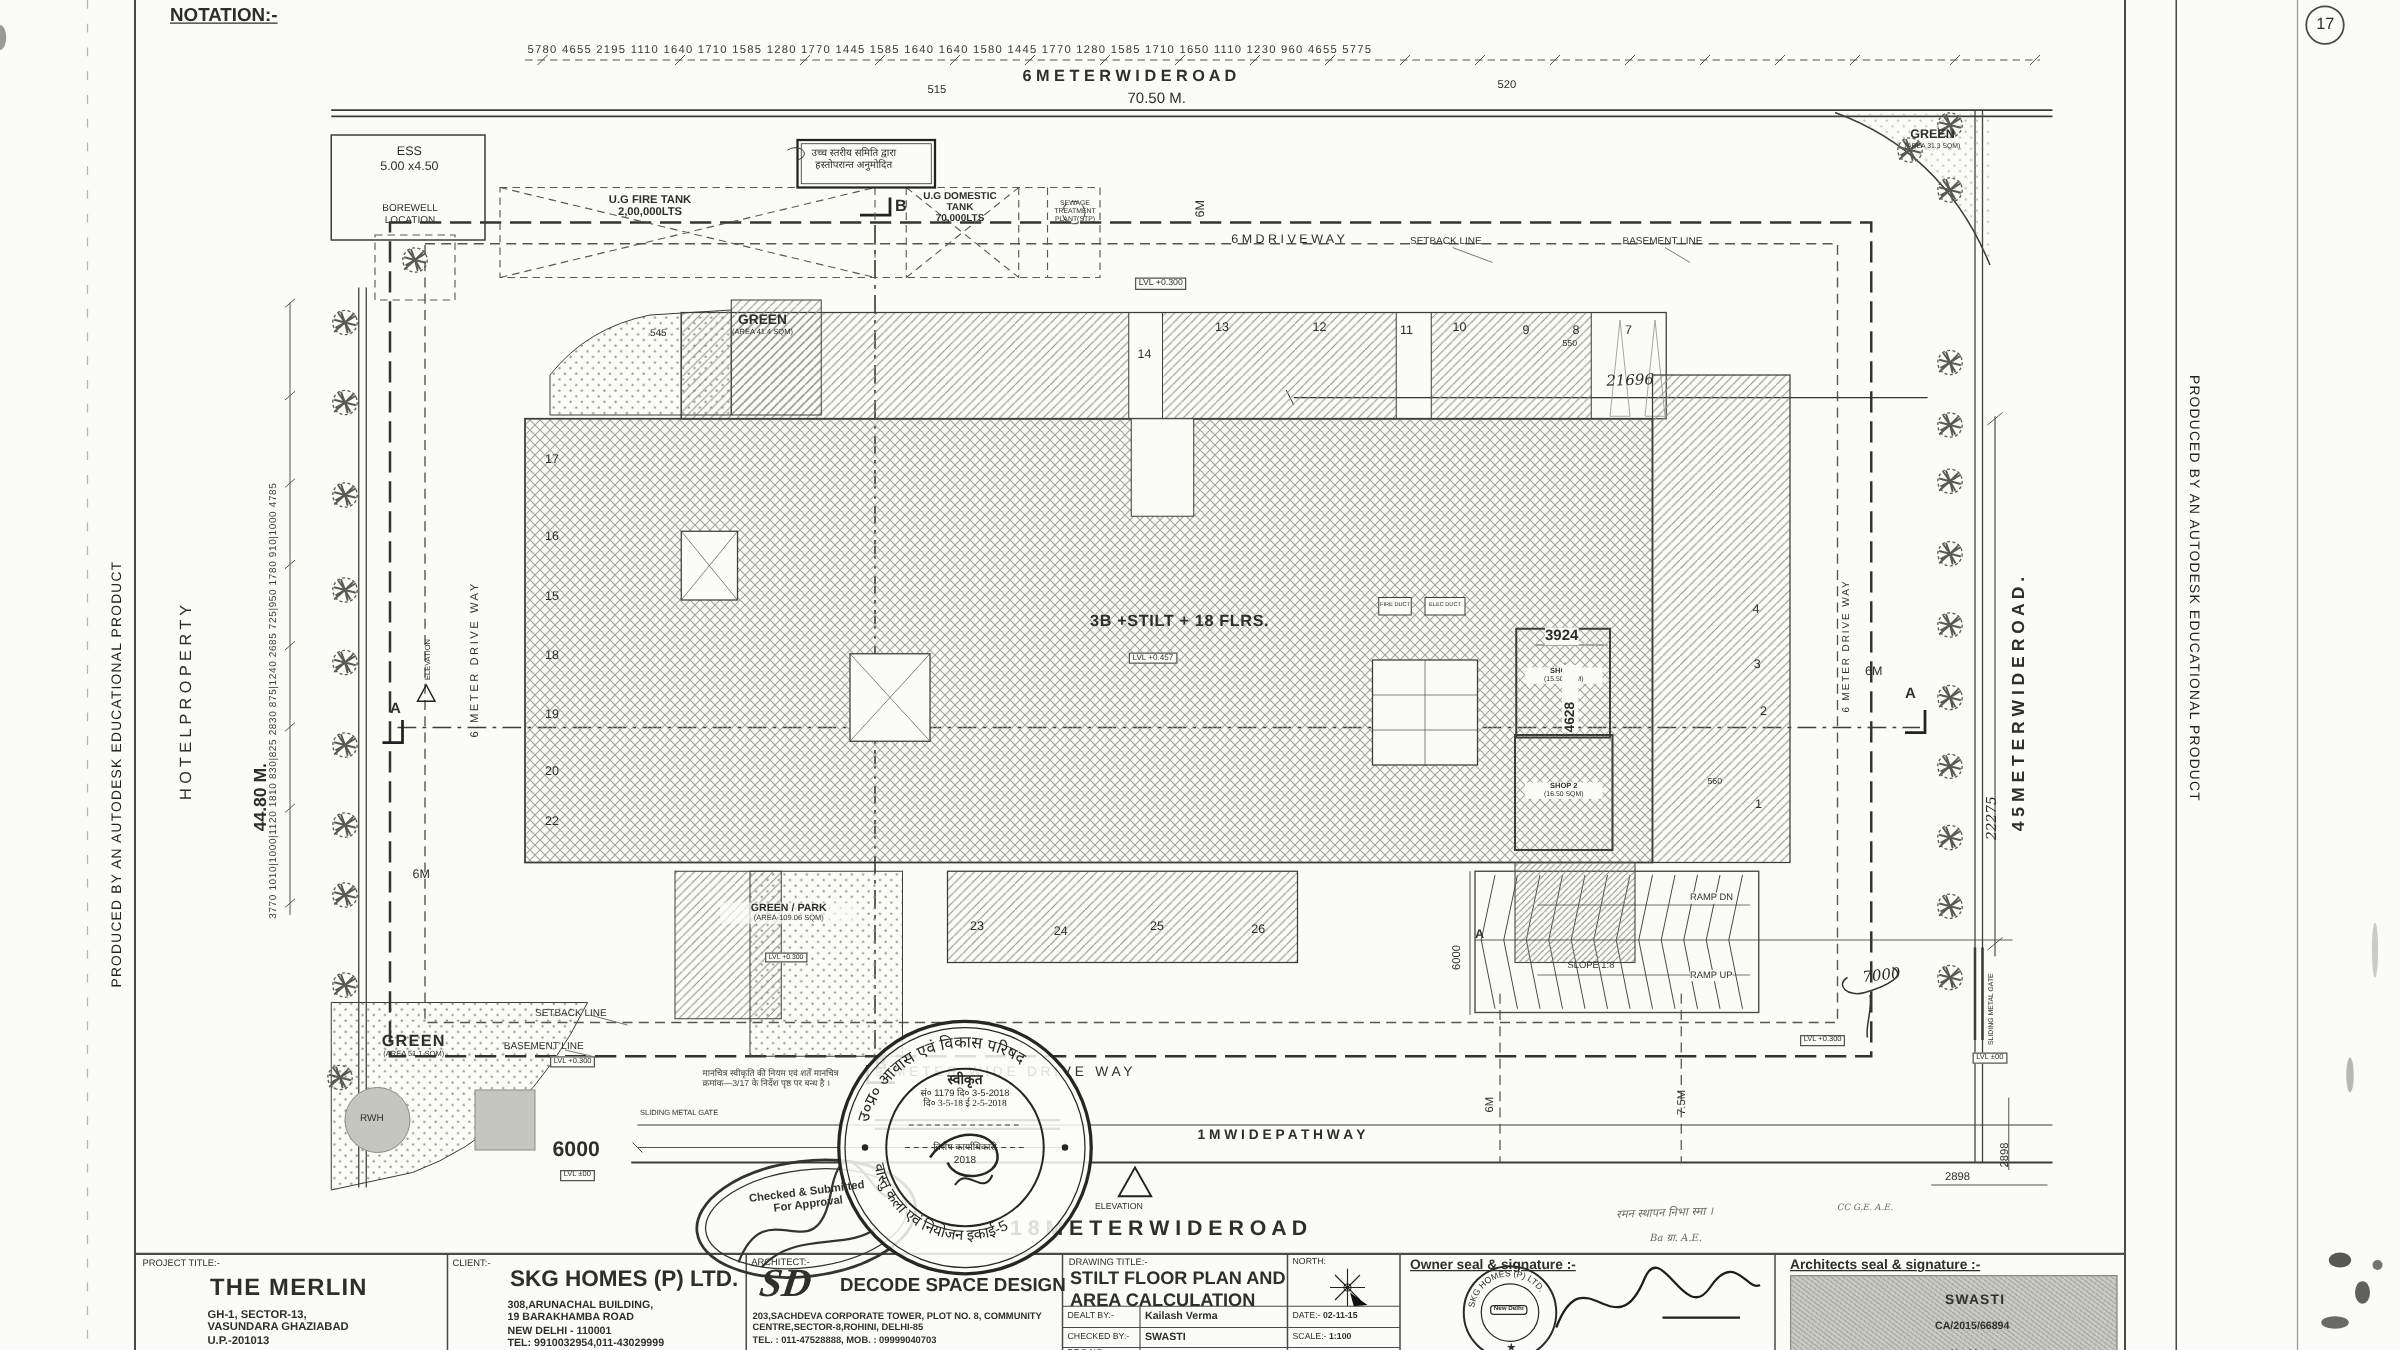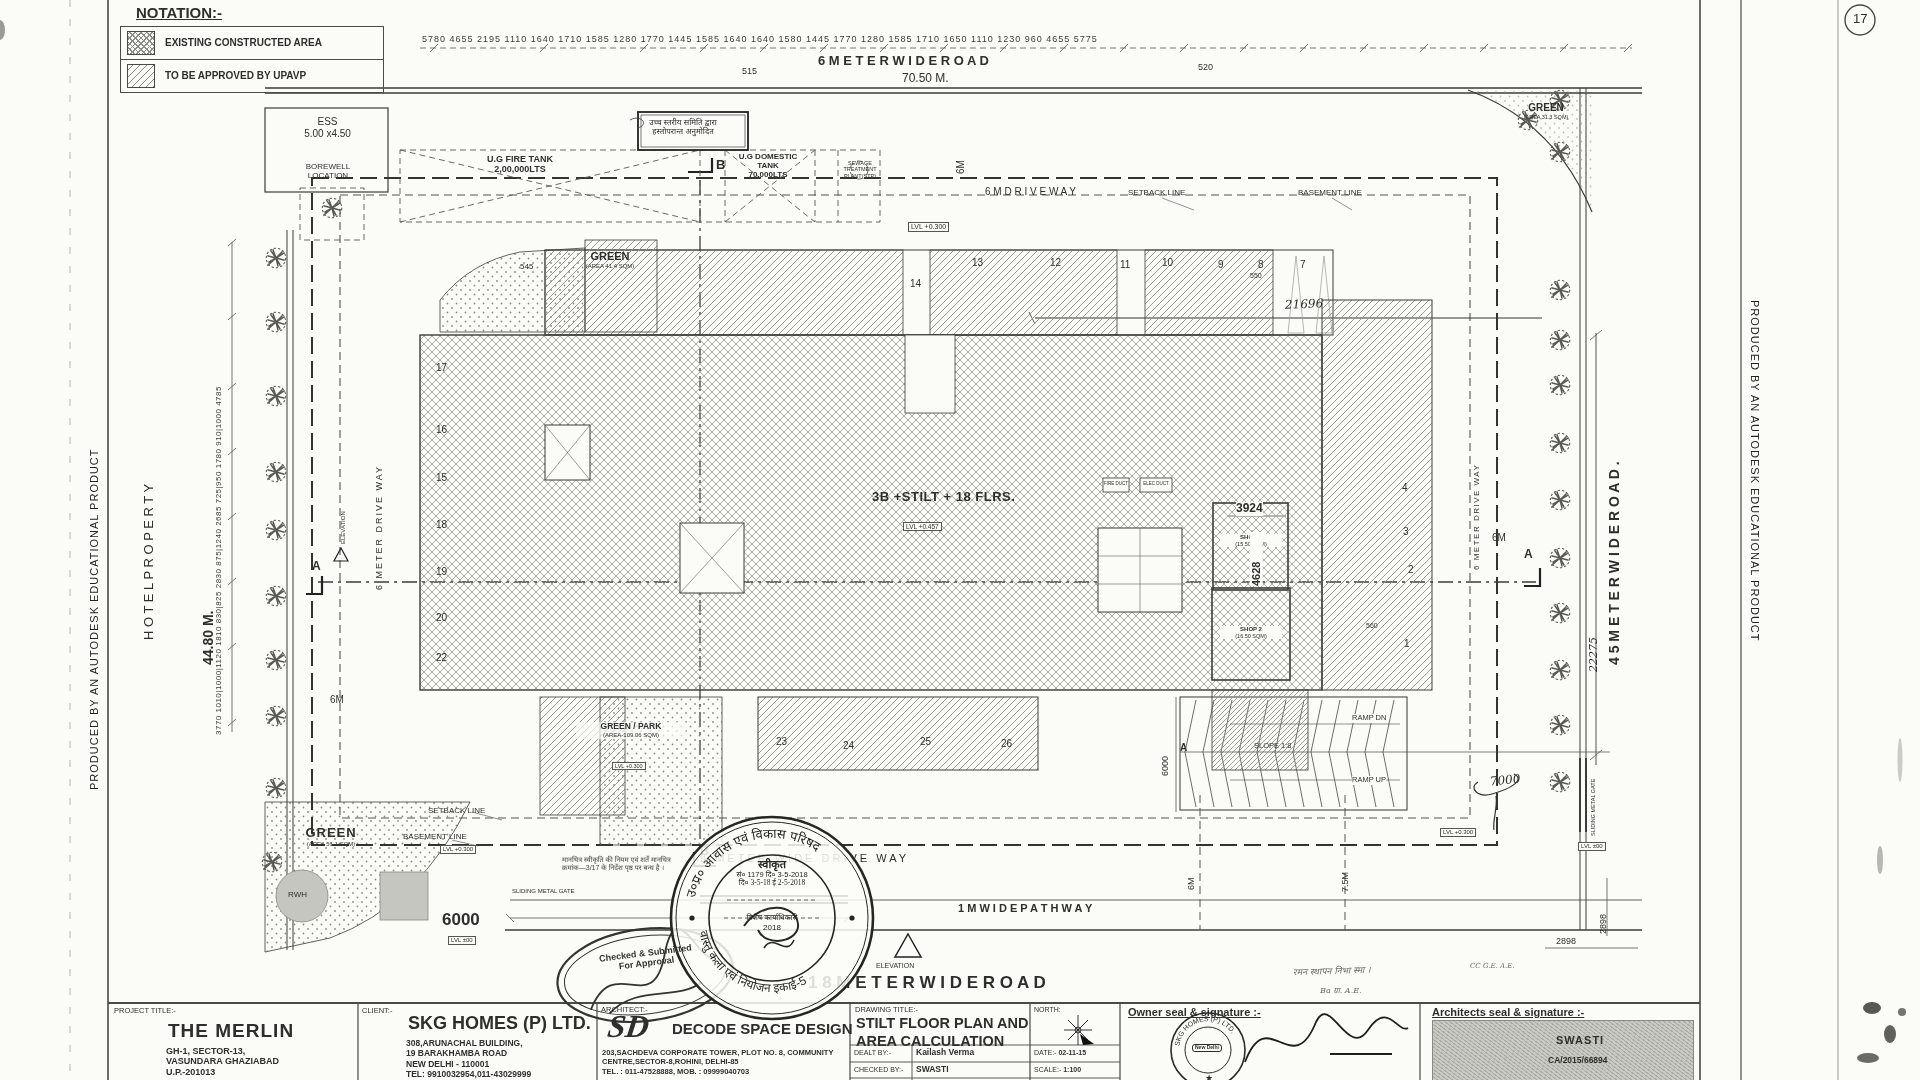--- a/index.html
+++ b/index.html
@@ -200,30 +200,20 @@
 <g transform="translate(1078,1030)" stroke="#222" fill="none">
   <path d="M0,-15 L0,15 M-14,0 L14,0 M-10,-10 L10,10 M10,-10 L-10,10" stroke-width="0.9"></path>
   <path d="M2,4 L16,14 L5,15 Z" fill="#111" stroke="none"></path>
   <circle r="3" stroke-width="0.8"></circle>
 </g>
 </svg>
 
 <div class="t" style="left:1853px;top:12px;font-size:13px;">17</div>
 
 <div class="t b und" style="left:120px;top:4px;font-size:15px;margin-left:16px;">NOTATION:-</div>
-<div class="t" style="left:120px;top:26px;width:262px;border:1.5px solid #4a4a46;">
-  <div style="display:flex;border-bottom:1.5px solid #4a4a46;height:32px;align-items:center;">
-    <span class="leg-swatch-cross" style="width:26px;height:22px;border:1px solid #4a4a46;margin:0 10px 0 6px;"></span>
-    <span style="font-size:10px;font-weight:bold;">EXISTING CONSTRUCTED AREA</span>
-  </div>
-  <div style="display:flex;height:32px;align-items:center;">
-    <span class="leg-swatch-diag" style="width:26px;height:22px;border:1px solid #4a4a46;margin:0 10px 0 6px;"></span>
-    <span style="font-size:10px;font-weight:bold;">TO BE APPROVED BY UPAVP</span>
-  </div>
-</div>
 
 <div class="t" style="left:422px;top:34px;width:1210px;font-size:9px;letter-spacing:1px;color:#3a3a36;">5780  4655  2195  1110  1640  1710  1585  1280  1770  1445  1585  1640  1640  1580  1445  1770  1280  1585  1710  1650  1110  1230  960  4655  5775</div>
 <div class="t" style="left:742px;top:66px;font-size:9px;">515</div>
 <div class="t" style="left:1198px;top:62px;font-size:9px;">520</div>
 <div class="t b" style="left:818px;top:54px;font-size:13px;">6   M E T E R   W I D E   R O A D</div>
 <div class="t" style="left:902px;top:72px;font-size:12px;">70.50 M.</div>
 
 <div class="t v" style="left:88px;top:290px;height:500px;font-size:11px;letter-spacing:1px;color:#222;">PRODUCED BY AN AUTODESK EDUCATIONAL PRODUCT</div>
 <div class="t vd" style="left:1748px;top:300px;height:480px;font-size:11px;letter-spacing:1px;color:#222;">PRODUCED BY AN AUTODESK EDUCATIONAL PRODUCT</div>
 
@@ -354,21 +344,21 @@
 <div class="t b" style="left:442px;top:910px;font-size:17px;">6000</div>
 <div class="t box" style="left:448px;top:936px;font-size:6px;">LVL ±00</div>
 <div class="t" style="left:700px;top:852px;font-size:11px;letter-spacing:3px;">9 METER WIDE DRIVE WAY</div>
 <div class="t b" style="left:958px;top:902px;font-size:11px;">1 M   W I D E   P A T H W A Y</div>
 <div class="t b" style="left:808px;top:973px;font-size:17px;">1 8  M E T E R   W I D E   R O A D</div>
 
 <div class="t" style="left:904px;top:941px;font-size:9px;font-weight:bold;">1</div>
 <div class="t" style="left:876px;top:962px;font-size:7px;">ELEVATION</div>
 
 <div class="t" style="left:1352px;top:714px;font-size:7.5px;background:#fbfbf8;">RAMP DN</div>
-<div class="t" style="left:1254px;top:742px;font-size:7.5px;">SLOPE 1:8</div>
+<div class="t" style="left:1254px;top:768px;font-size:7.5px;">SLOPE 1:8</div>
 <div class="t" style="left:1352px;top:776px;font-size:7.5px;background:#fbfbf8;">RAMP UP</div>
 <div class="t v" style="left:1160px;top:718px;height:58px;font-size:9px;">6000</div>
 <div class="t b" style="left:1180px;top:742px;font-size:10px;">A</div>
 <div class="t hw" style="left:1490px;top:774px;font-size:12px;transform:rotate(-6deg);">7000</div>
 <div class="t box" style="left:1440px;top:828px;font-size:6px;">LVL +0.300</div>
 <div class="t box" style="left:1578px;top:842px;font-size:6px;">LVL ±00</div>
 <div class="t v" style="left:1340px;top:846px;height:46px;font-size:9px;">7.5M</div>
 <div class="t v" style="left:1186px;top:850px;height:40px;font-size:9px;">6M</div>
 
 <div class="t pencil" style="left:1293px;top:966px;font-size:9px;transform:rotate(-2deg);">रमन स्थापन निभा स्मा ।</div>

